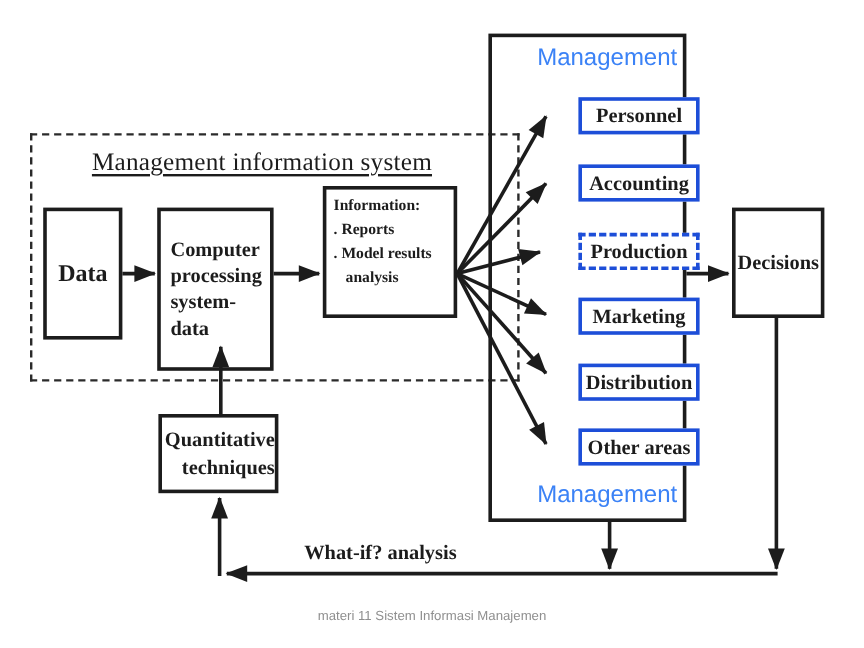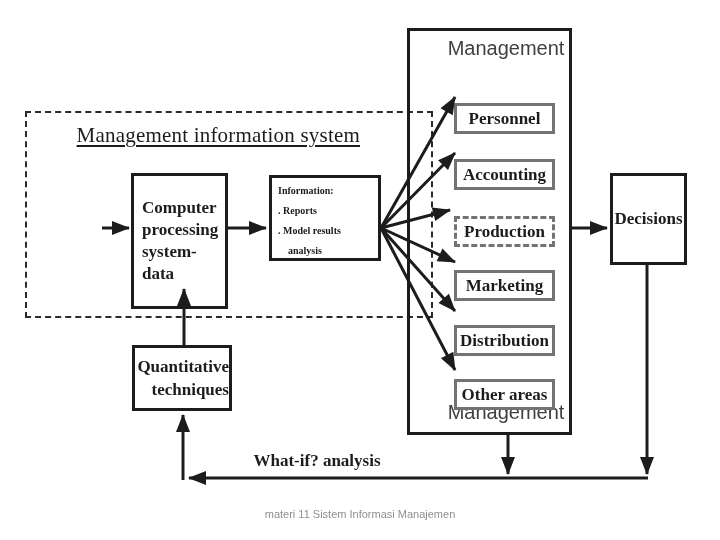--- a/index.html
+++ b/index.html
@@ -13,34 +13,34 @@
 
   
   #mis-title{left:36px;top:123px;width:324px;text-align:right;font-size:21px;font-weight:400;
              text-decoration:underline;text-decoration-thickness:2px;text-underline-offset:3px;
              letter-spacing:0.2px;}
 
   
   .solidbox{border:3px solid #1c1c1c;background:#ffffff;font-weight:700;}
   #data-box{left:36px;top:173px;width:66px;height:110px;text-align:center;font-size:20px;line-height:104px;}
   #computer-box{left:131px;top:173px;width:97px;height:136px;font-size:17px;line-height:22px;padding:21px 0 0 8px;}
-  #info-box{left:269px;top:175px;width:112px;height:86px;font-size:10px;line-height:20px;padding:3px 0 0 6px;}
+  #info-box{left:269px;top:155px;width:112px;height:110px;font-size:13px;line-height:20px;padding:3px 0 0 6px;}
   #quant-box{left:132px;top:345px;width:100px;height:66px;text-align:right;font-size:17px;line-height:23px;padding-top:7px;}
   #decisions-box{left:610px;top:173px;width:77px;height:92px;text-align:center;font-size:17px;line-height:85px;}
 
   
   #mgmt-box{left:407px;top:28px;width:165px;height:407px;border:3px solid #1c1c1c;background:transparent;}
   .mgmt-label{left:433px;width:146px;text-align:center;font-family:"Liberation Sans","DejaVu Sans",sans-serif;
-              font-size:20px;font-weight:400;color:#404040;}
+              font-size:20px;font-weight:400;color:#3b82f6;}
   #mgmt-label-top{top:37px;}
   #mgmt-label-bottom{top:401px;}
 
   
-  .dept{left:454px;width:101px;height:31px;border:3px solid #737373;background:#ffffff;
-        text-align:center;font-size:17px;font-weight:700;line-height:25px;margin-top:22px;}
+  .dept{left:482px;width:101px;height:31px;border:3px solid #1d4ed8;background:#ffffff;
+        text-align:center;font-size:17px;font-weight:700;line-height:25px;}
   .dept.dashed{border-style:dashed;}
   #dept-0{top:81px;}  #dept-1{top:137px;text-align:center;} #dept-2{top:194px;}
   #dept-3{top:248px;} #dept-4{top:303px;} #dept-5{top:357px;}
 
   #whatif-label{left:227px;top:451px;width:180px;text-align:center;font-size:17px;font-weight:700;}
 
   #caption{left:0;top:508px;width:720px;text-align:center;
            font-family:"Liberation Sans","DejaVu Sans",sans-serif;font-size:11px;color:#8f8f8f;}
 
   #wires{position:absolute;left:0;top:0;width:720px;height:540px;pointer-events:none;z-index:10;}
@@ -54,20 +54,21 @@
 
 <div id="stage">
 
   <div class="abs" id="mis-dashed"></div>
   <div class="abs" id="mis-title">Management information system</div>
 
   <div class="abs" id="mgmt-box"></div>
   <div class="abs mgmt-label" id="mgmt-label-top">Management</div>
   <div class="abs mgmt-label" id="mgmt-label-bottom">Management</div>
 
+  <div class="abs solidbox" id="data-box">Data</div>
 
   <div class="abs solidbox" id="computer-box">
     <span class="block-line">Computer</span>
     <span class="block-line">processing</span>
     <span class="block-line">system-data</span>
   </div>
 
   <div class="abs solidbox" id="info-box">
     <span class="block-line">Information:</span>
     <span class="block-line">. Reports</span>

